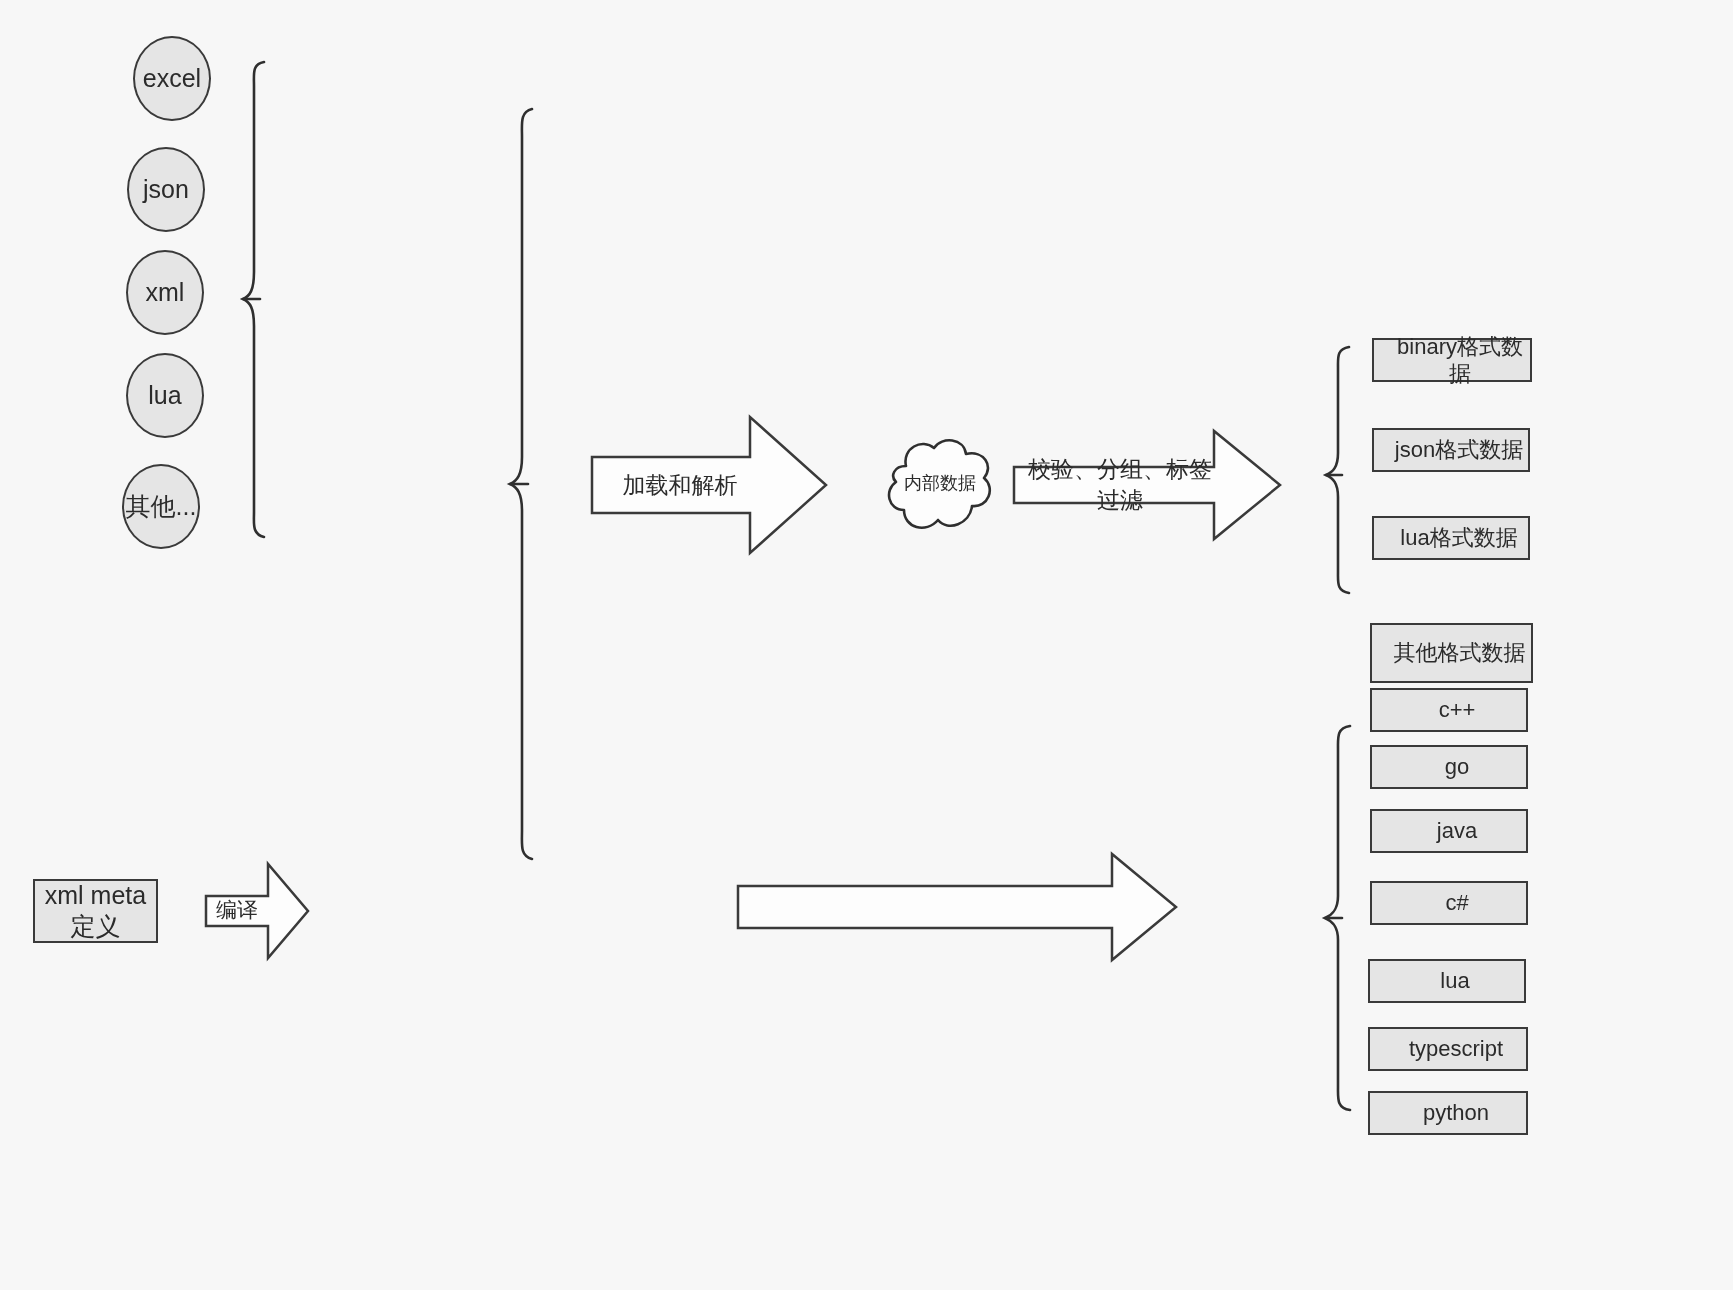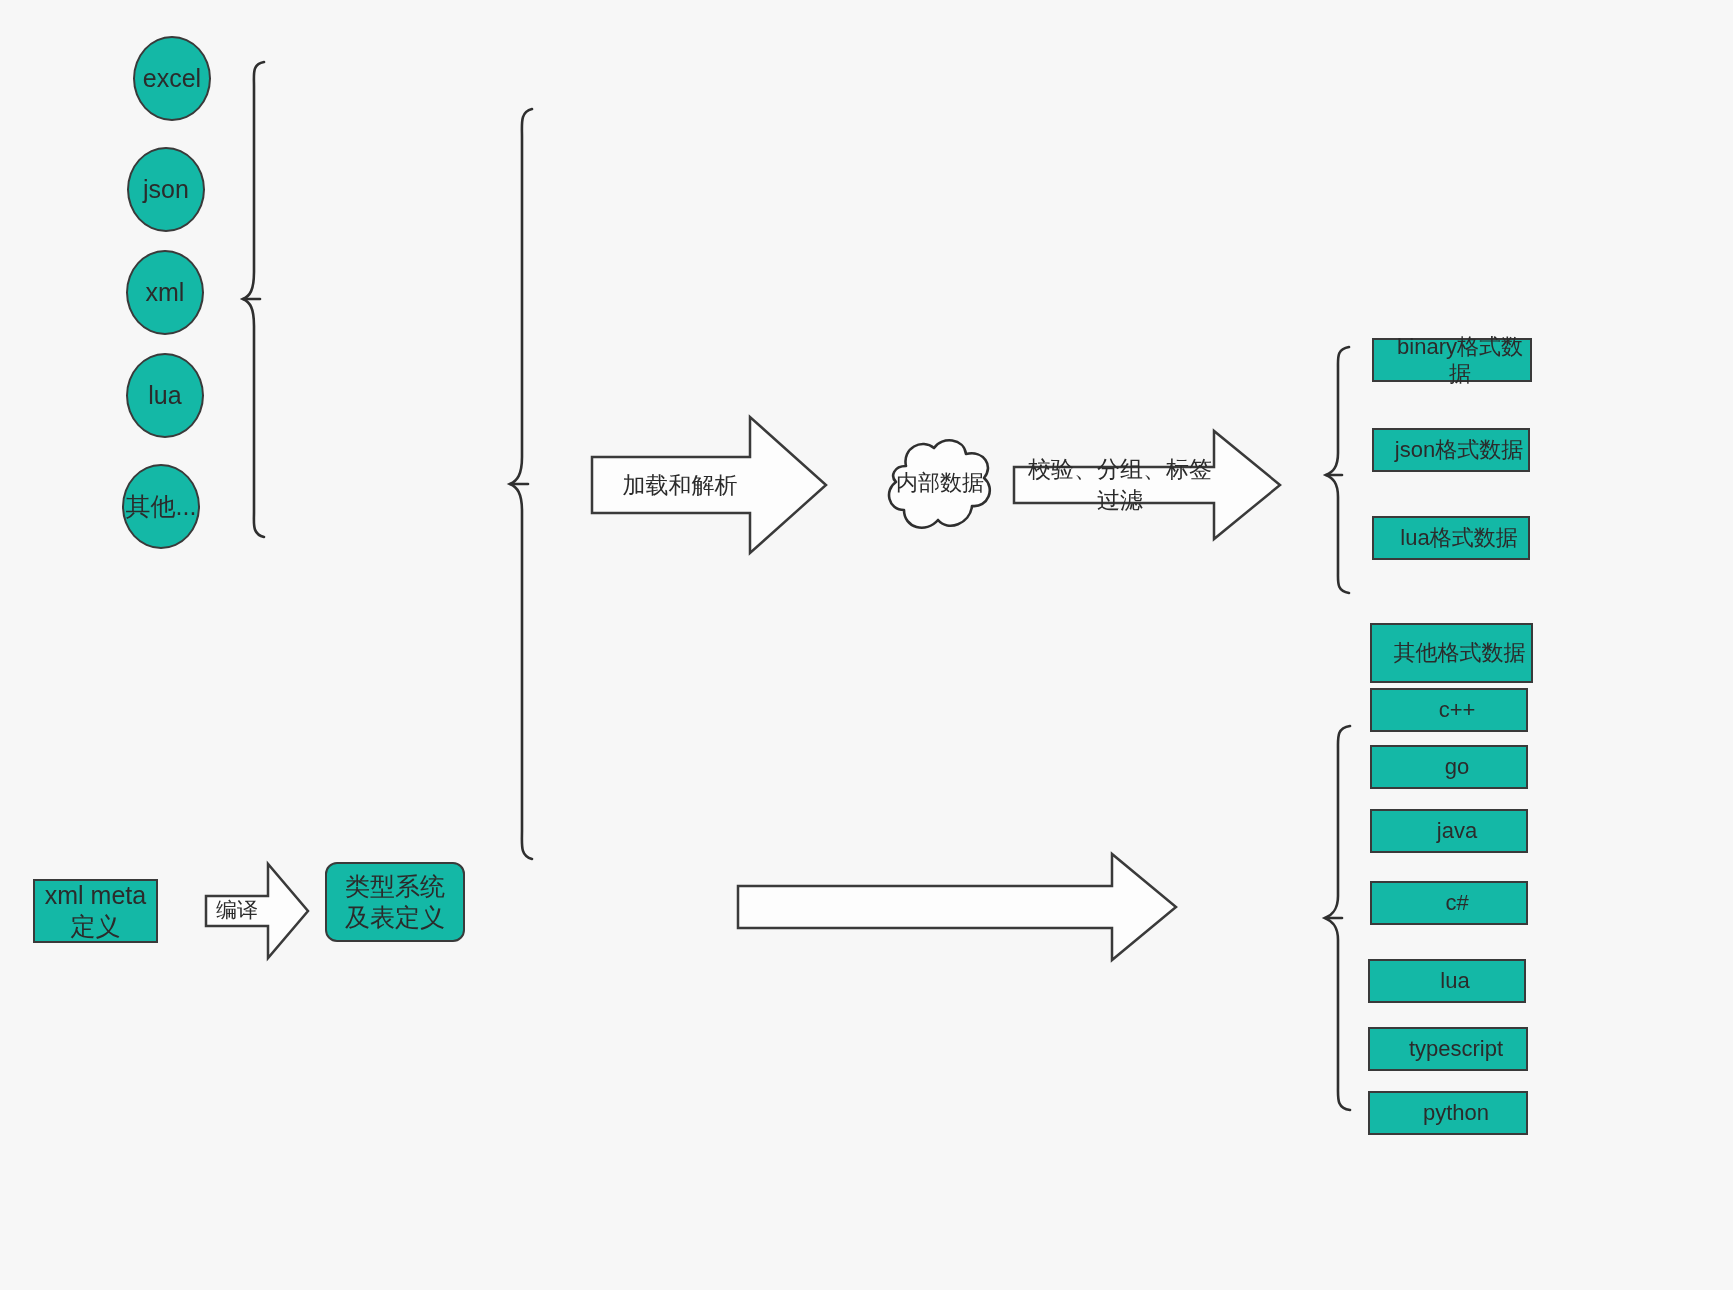--- a/index.html
+++ b/index.html
@@ -19,21 +19,21 @@
     position: absolute;
     inset: 0;
   }
   .node {
     position: absolute;
     box-sizing: border-box;
     display: flex;
     align-items: center;
     justify-content: center;
     text-align: center;
-    background: #14b8a6;
+    background: #e5e5e5;
     border: 2.5px solid #3a3a3a;
     color: #2b2b2b;
     line-height: 1.25;
   }
   .ellipse {
     border-radius: 50%;
     font-size: 25px;
   }
   .rect {
     font-size: 25px;
@@ -122,21 +122,21 @@
     <path class="cloud-path" d="M 22 30
       C 18 12 38 2 50 12
       C 58 0 80 2 82 18
       C 100 14 110 30 100 42
       C 112 52 104 72 88 70
       C 86 88 64 96 54 84
       C 42 98 20 92 20 74
       C 4 74 0 54 12 46
       C 6 40 10 30 22 30 Z"></path>
   </svg>
-  <div class="label-free" style="left:884px; top:465px; width:112px; height:36px; font-size:22px;">
+  <div class="label-free" style="left:884px; top:465px; width:112px; height:36px; font-size:18px;">
     <span>内部数据</span>
   </div>
 
   <svg class="shape" style="left:1014px; top:425px;" width="268" height="120" viewBox="0 0 268 120">
     <polygon class="arrow-poly" points="0,42 200,42 200,6 266,60 200,114 200,78 0,78"></polygon>
   </svg>
   <div class="label-free" style="left:1020px; top:468px; width:200px; height:34px;">
     <span>校验、分组、标签过滤</span>
   </div>
 
@@ -162,23 +162,20 @@
     <span>xml meta定义</span>
   </div>
 
   <svg class="shape" style="left:206px; top:862px;" width="104" height="98" viewBox="0 0 104 98">
     <polygon class="arrow-poly" points="0,34 62,34 62,2 102,49 62,96 62,64 0,64"></polygon>
   </svg>
   <div class="label-free" style="left:208px; top:894px; width:58px; height:32px; font-size:21px;">
     <span>编译</span>
   </div>
 
-  <div class="node rounded" style="left:325px; top:862px; width:140px; height:80px; padding:0 12px;">
-    <span>类型系统及表定义</span>
-  </div>
 
   <svg class="shape" style="left:738px; top:852px;" width="440" height="110" viewBox="0 0 440 110">
     <polygon class="arrow-poly" points="0,34 374,34 374,2 438,55 374,108 374,76 0,76"></polygon>
   </svg>
 
   <svg class="shape" style="left:1324px; top:724px;" width="42" height="388" viewBox="0 0 42 388">
     <path class="brace-path" d="M 26 2 C 13 4 14 13 14 24 L 14 172 C 14 186 8 191 1 194 C 8 197 14 202 14 216 L 14 364 C 14 375 13 384 26 386"></path>
     <path class="brace-path" d="M 1 194 L 18 194"></path>
   </svg>
 

